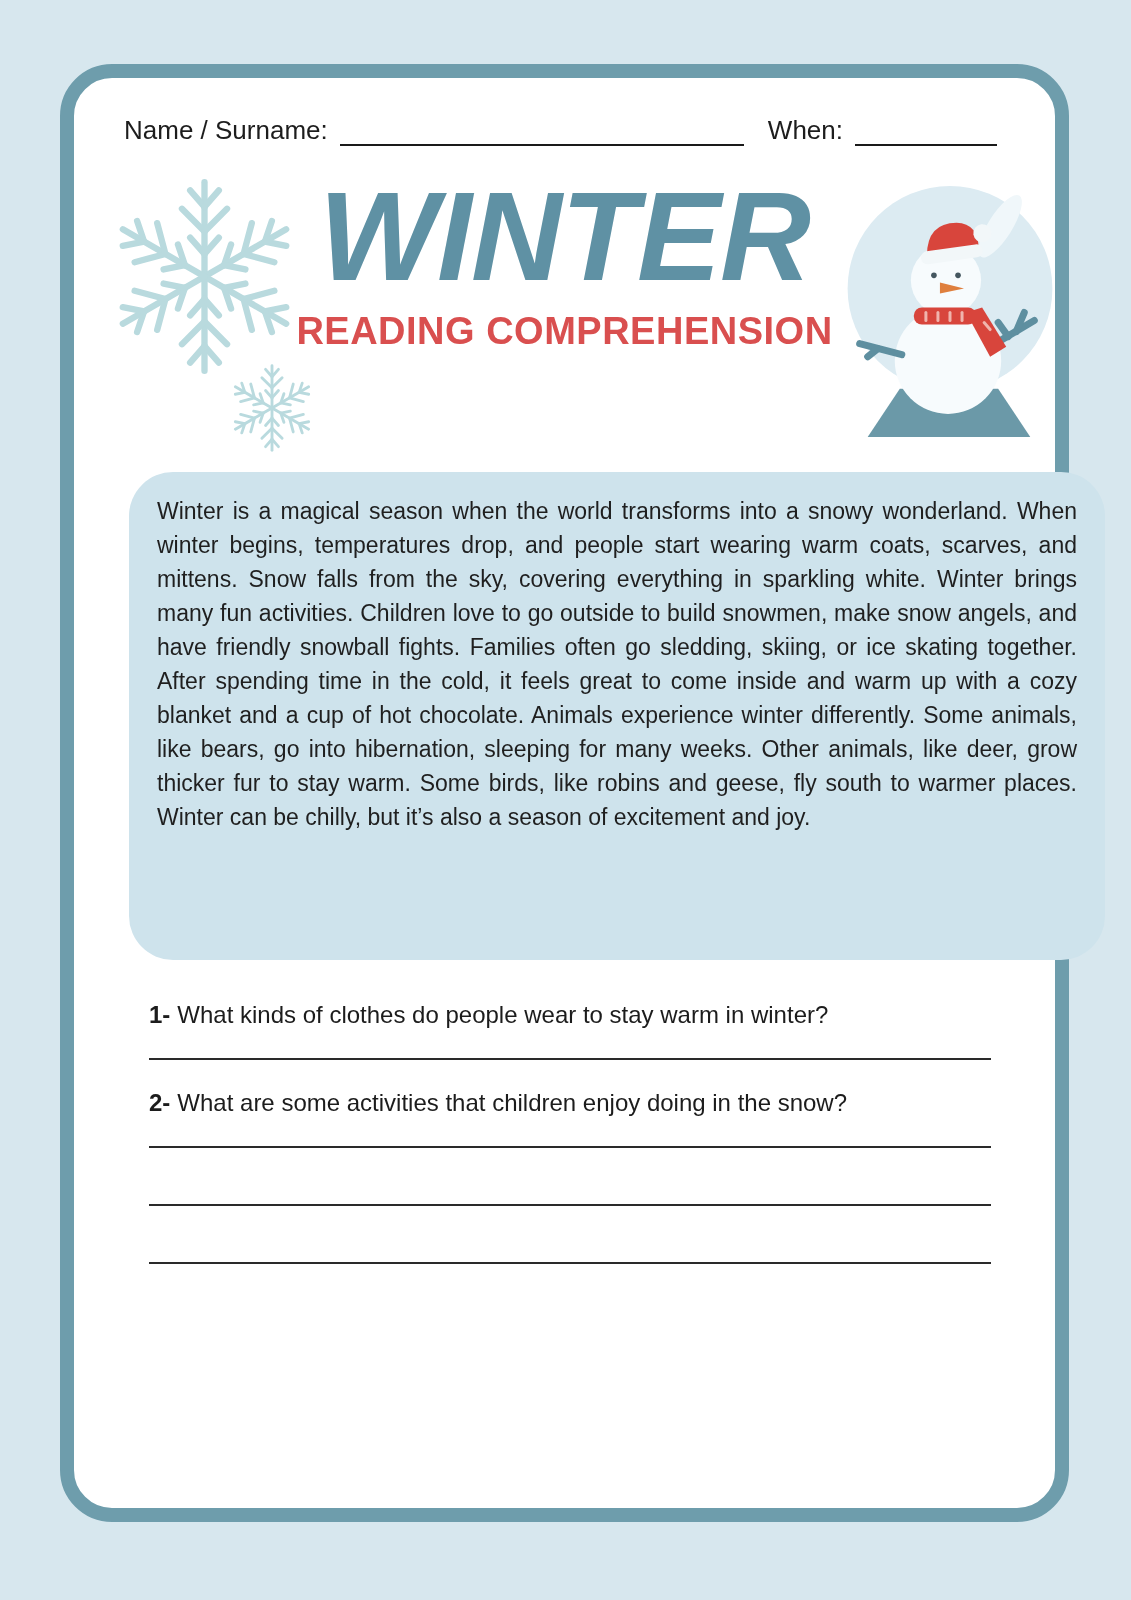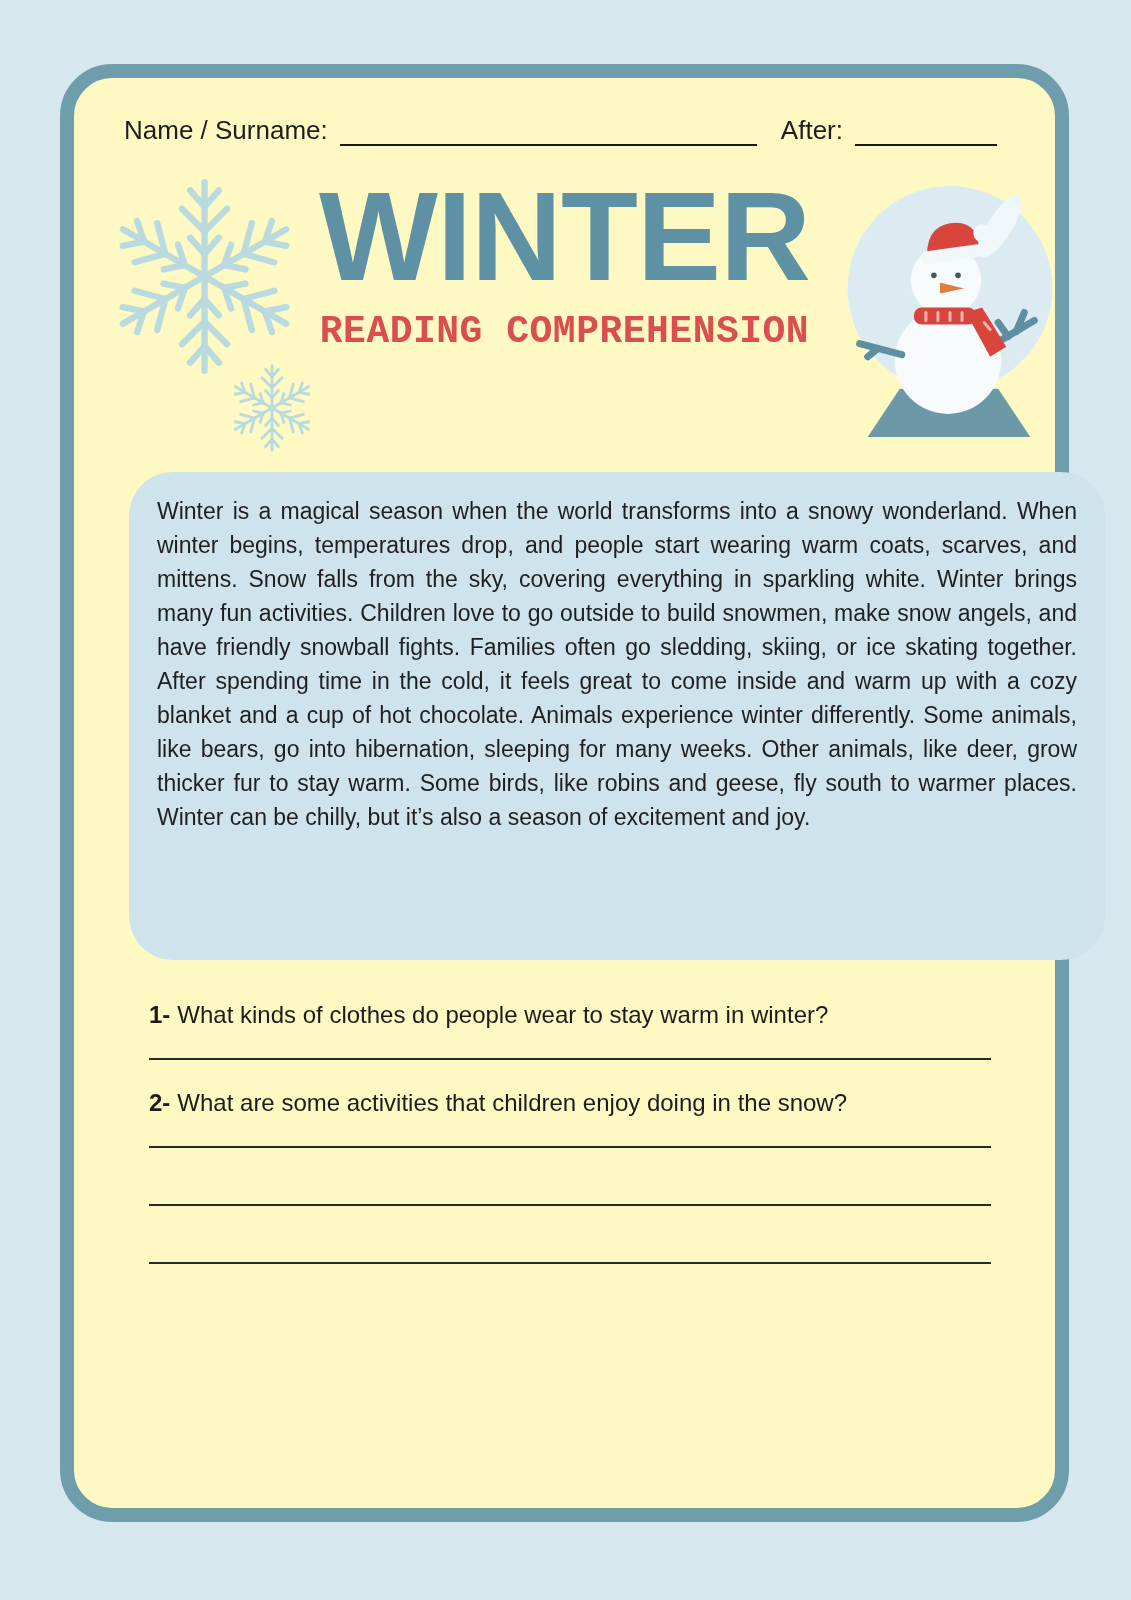--- a/index.html
+++ b/index.html
@@ -14,21 +14,21 @@
     height: 1600px;
     background: #d7e7ee;
     overflow: hidden;
   }
   .sheet {
     position: absolute;
     left: 60px;
     top: 64px;
     width: 1009px;
     height: 1458px;
-    background: #fef9c3;
+    background: #ffffff;
     border: 14px solid #6e9dac;
     border-radius: 52px;
   }
   
   .header-row {
     position: absolute;
     top: 38px;
     left: 50px;
     right: 58px;
     display: flex;
@@ -54,28 +54,28 @@
     left: 0;
     width: 100%;
     text-align: center;
   }
   .main-title {
     font-size: 126px;
     font-weight: bold;
     letter-spacing: -1px;
     line-height: 1.0;
     color: #5f91a4;
+    font-style: italic;
   }
   .sub-title {
     margin-top: 10px;
     font-size: 38px;
     font-weight: bold;
     letter-spacing: 0.5px;
     color: #d94f4f;
-    font-family: Liberation Mono, monospace;
   }
   .instruction {
     position: absolute;
     top: 318px;
     left: 0;
     width: 100%;
     text-align: center;
     font-size: 25px;
     color: #1c1c1c;
   }
@@ -140,21 +140,21 @@
 </style>
 </head>
 <body>
 
 <div class="page">
   <div class="sheet">
 
     <div class="header-row">
       <span class="header-label">Name / Surname:</span>
       <span class="write-line name-line"></span>
-      <span class="header-label">After:</span>
+      <span class="header-label">When:</span>
       <span class="write-line date-line"></span>
     </div>
 
     <svg class="snowflake-large" viewBox="0 0 100 100" aria-hidden="true">
       <defs>
         <g id="sf-arm" stroke="#b9dade" stroke-width="3.1" stroke-linecap="round" fill="none">
           <line x1="50" y1="50" x2="50" y2="4"></line>
           <line x1="50" y1="16" x2="43" y2="8"></line>
           <line x1="50" y1="16" x2="57" y2="8"></line>
           <line x1="50" y1="28" x2="39" y2="17"></line>

